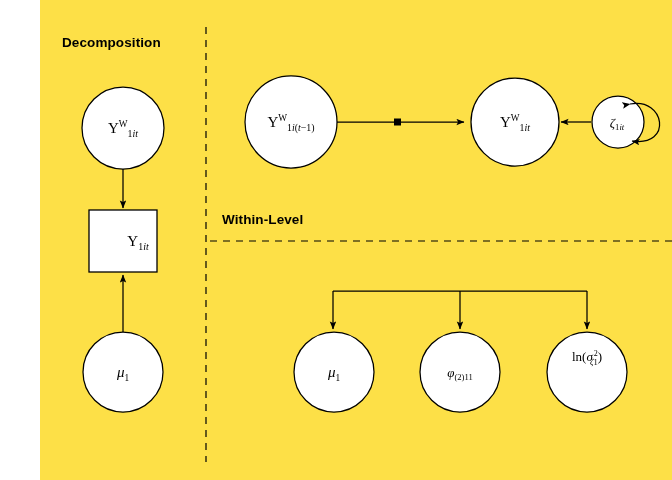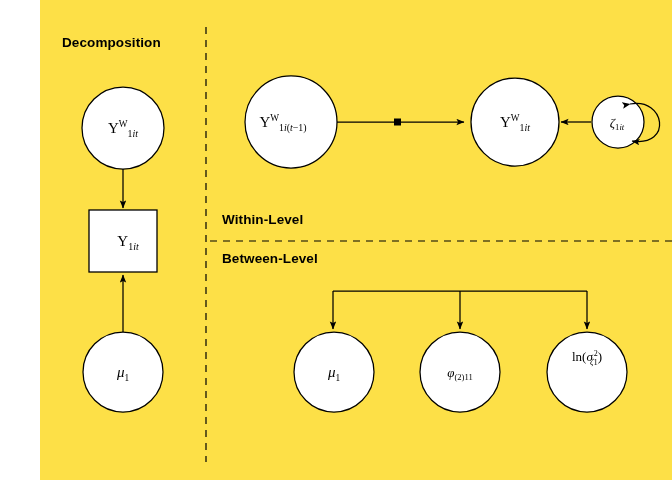--- a/index.html
+++ b/index.html
@@ -61,35 +61,34 @@
     <line x1="420" y1="291" x2="420" y2="329" stroke="#000" stroke-width="1.25" marker-end="url(#ah)"></line>
     <line x1="547" y1="291" x2="547" y2="329" stroke="#000" stroke-width="1.25" marker-end="url(#ah)"></line>
 
     <circle cx="294" cy="372" r="40" fill="#fff" stroke="#000" stroke-width="1.25"></circle>
     <circle cx="420" cy="372" r="40" fill="#fff" stroke="#000" stroke-width="1.25"></circle>
     <circle cx="547" cy="372" r="40" fill="#fff" stroke="#000" stroke-width="1.25"></circle>
   </svg>
 
   <div class="hdr" style="left:22px;top:35px;">Decomposition</div>
   <div class="hdr" style="left:182px;top:212px;text-align:center;">Within-Level</div>
-  <div class="hdr" style="left:182px;top:251px;">Between-Level</div>
 
   <div class="nodelabel nl-main" style="left:83px;top:128px;">
     <span class="up">Y</span><sup class="up">W</sup><sub class="wide">1<span class="it">it</span></sub>
   </div>
 
-  <div class="nodelabel nl-main" style="left:88px;top:241px;">
+  <div class="nodelabel nl-main" style="left:98px;top:241px;">
     <span class="up">Y</span><sub class="wide">1<span class="it">it</span></sub>
   </div>
 
   <div class="nodelabel nl-main" style="left:83px;top:372px;">
     <span class="it">μ</span><sub>1</sub>
   </div>
 
-  <div class="nodelabel nl-main" style="left:243px;top:122px;">
+  <div class="nodelabel nl-main" style="left:251px;top:122px;">
     <span class="up">Y</span><sup class="up">W</sup><sub class="wide">1<span class="it">i</span>(<span class="it">t</span>−1)</sub>
   </div>
 
   <div class="nodelabel nl-main" style="left:475px;top:122px;">
     <span class="up">Y</span><sup class="up">W</sup><sub class="wide">1<span class="it">it</span></sub>
   </div>
 
   <div class="nodelabel nl-sm" style="left:577px;top:122px;">
     <span class="it">ζ</span><sub class="wide">1<span class="it">it</span></sub>
   </div>

